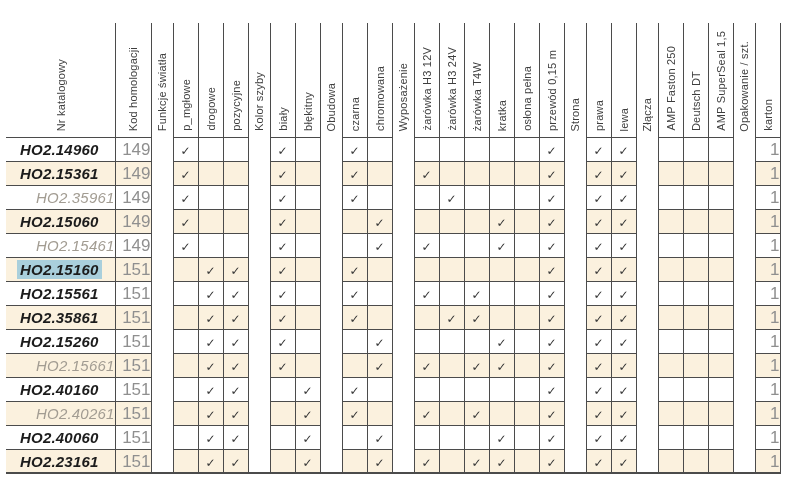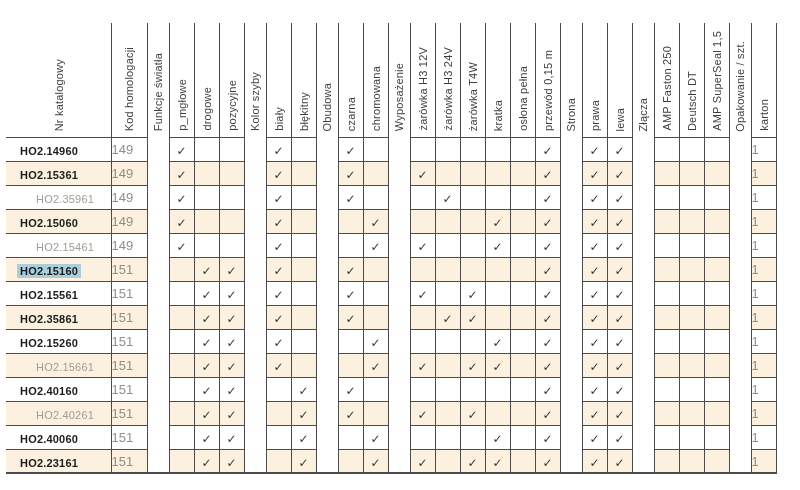--- a/index.html
+++ b/index.html
@@ -43,25 +43,25 @@
   td.hdr.vline-r::after{
     content:"";position:absolute;right:-0.5px;top:19px;bottom:0;width:1px;
     background:var(--c-border);
   }
 
   
   td.cell{border:1px solid var(--c-border);height:23px;background:#fff;}
   tr.alt td.cell{background:var(--c-cream);}
   td.spacer{border:none;background:#fff;}
   td.label-cell{border-left:none;text-align:left;padding-left:14px;}
-  .row-label{font-size:11px;letter-spacing:.2px;white-space:nowrap;}
+  .row-label{font-size:15px;letter-spacing:.2px;white-space:nowrap;font-style:italic;}
   .row-label.bold{font-weight:bold;color:var(--c-label_dark);}
   .row-label.muted{font-weight:normal;color:var(--c-label_muted);margin-left:16px;}
   .row-label.hl{background:var(--c-highlight);padding:1px 3px;margin-left:-3px;}
-  td.num-cell{text-align:left;color:var(--c-code_gray);font-size:13px;margin-left:36px;}
+  td.num-cell{text-align:right;color:var(--c-code_gray);font-size:17px;margin-left:36px;}
   td.ck-cell{text-align:center;}
   .check{font-family:"DejaVu Sans",sans-serif;font-size:12px;color:var(--c-check);line-height:1;}
 </style>
 </head>
 <body>
 
 <div class="table-wrap">
   <table>
     <tbody>
         <tr>

